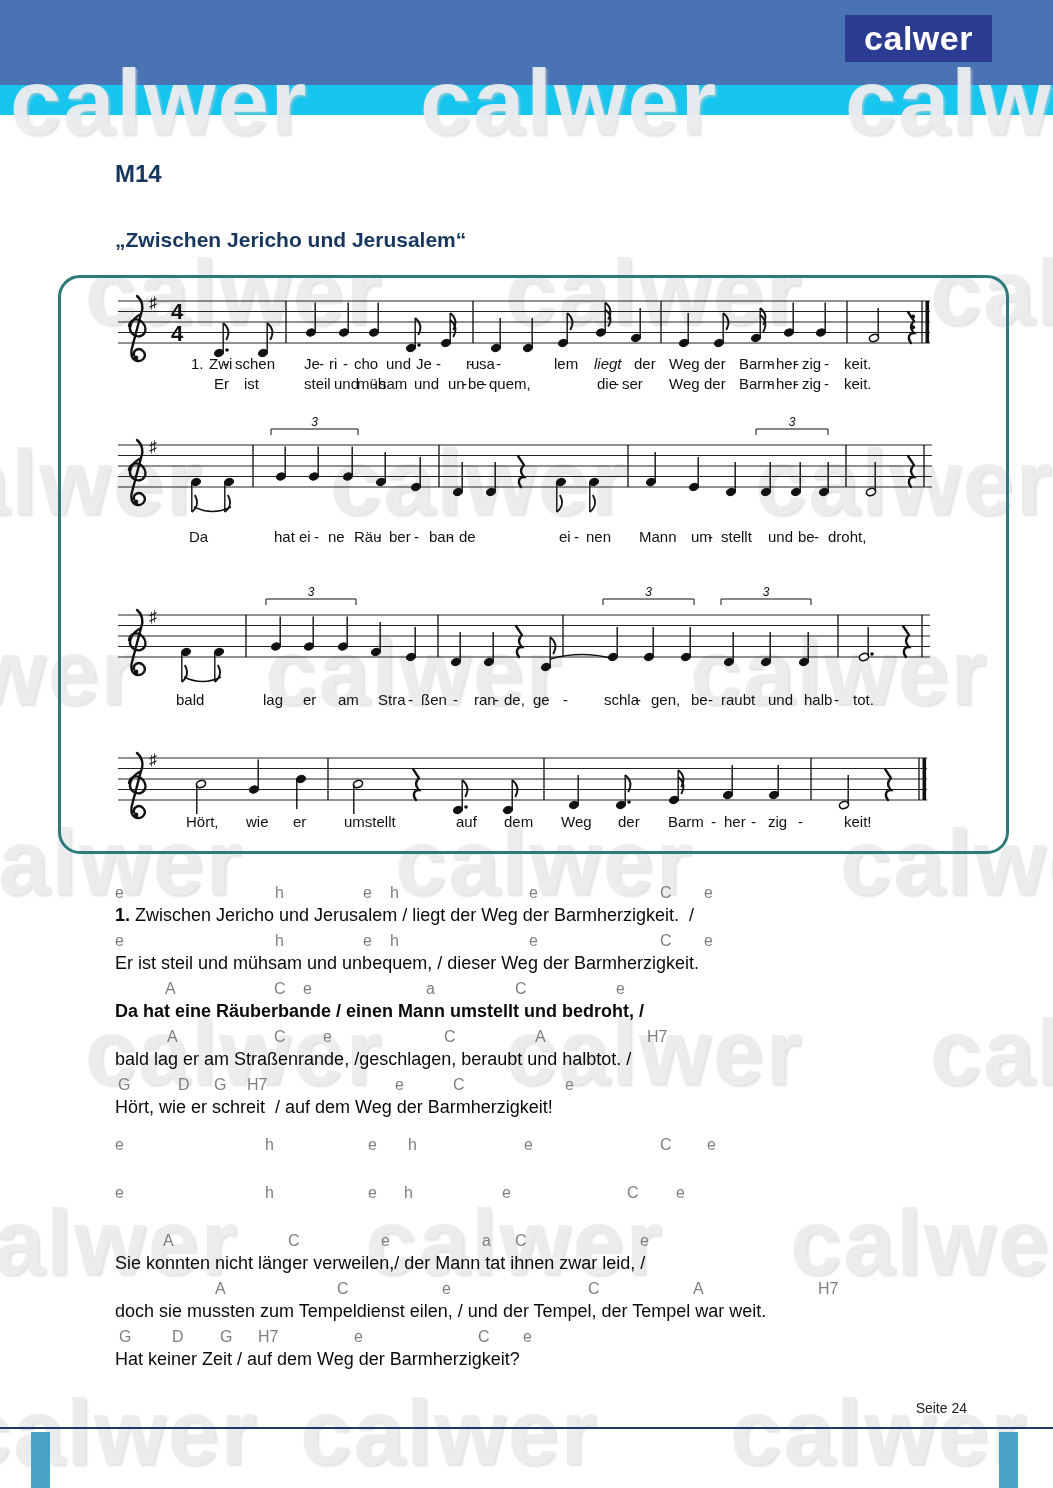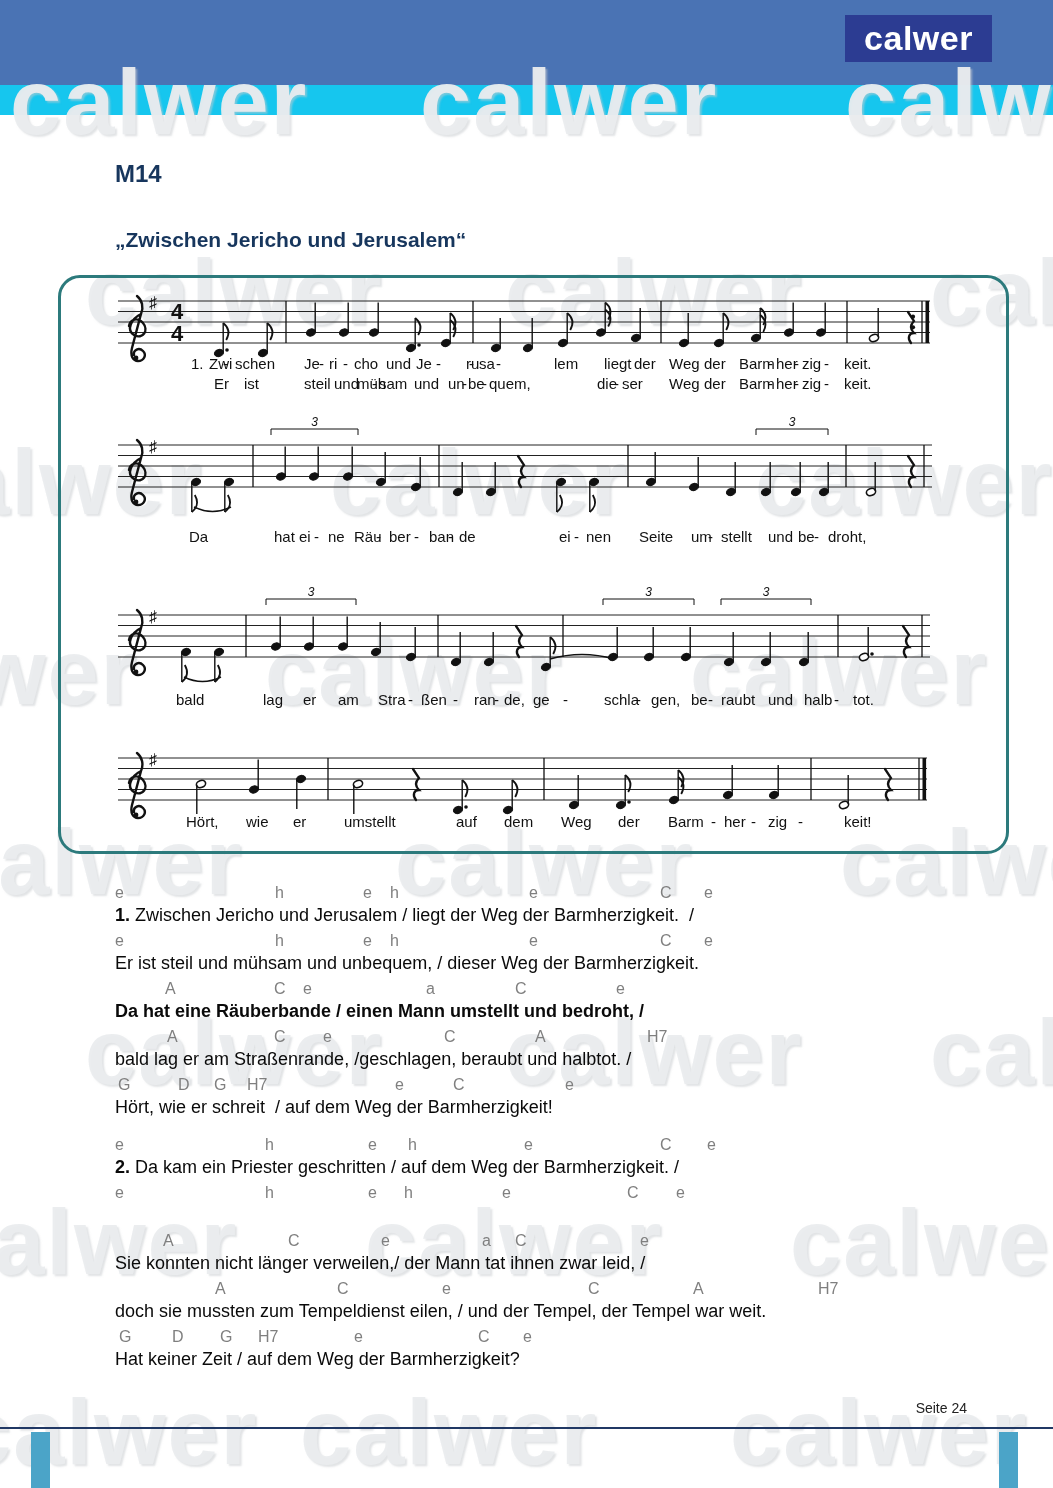--- a/index.html
+++ b/index.html
@@ -162,21 +162,21 @@
         <span style="left: 227px;">-</span>
         <span style="left: 238px;">cho</span>
         <span style="left: 270px;">und</span>
         <span style="left: 300px;">Je</span>
         <span style="left: 320px;">-</span>
         <span style="left: 350px;">ru</span>
         <span style="left: 353px;">-</span>
         <span style="left: 363px;">sa</span>
         <span style="left: 380px;">-</span>
         <span style="left: 438px;">lem</span>
-        <span style="left: 488px;">liegt</span>
+        <span style="left: 478px; font-style: italic;">liegt</span>
         <span style="left: 518px;">der</span>
         <span style="left: 553px;">Weg</span>
         <span style="left: 588px;">der</span>
         <span style="left: 623px;">Barm</span>
         <span style="left: 652px;">-</span>
         <span style="left: 660px;">her</span>
         <span style="left: 678px;">-</span>
         <span style="left: 686px;">zig</span>
         <span style="left: 708px;">-</span>
         <span style="left: 728px;">keit.</span>
@@ -279,21 +279,21 @@
         <span style="left: 238px;">Räu</span>
         <span style="left: 260px;">-</span>
         <span style="left: 273px;">ber</span>
         <span style="left: 298px;">-</span>
         <span style="left: 313px;">ban</span>
         <span style="left: 332px;">-</span>
         <span style="left: 343px;">de</span>
         <span style="left: 443px;">ei</span>
         <span style="left: 458px;">-</span>
         <span style="left: 470px;">nen</span>
-        <span style="left: 523px;">Seite</span>
+        <span style="left: 523px;">Mann</span>
         <span style="left: 575px;">um</span>
         <span style="left: 592px;">-</span>
         <span style="left: 605px;">stellt</span>
         <span style="left: 652px;">und</span>
         <span style="left: 682px;">be</span>
         <span style="left: 698px;">-</span>
         <span style="left: 712px;">droht,</span>
       </div>
       <div class="sys" style="top: 302px;"><svg width="830" height="135" viewBox="0 0 830 135">
           <line x1="2" y1="35" x2="814" y2="35" stroke="#222" stroke-width="1"></line>
@@ -500,21 +500,20 @@
       <div class="lyric-row" style="top: 219px;"><span>Hört, wie er schreit  / auf dem Weg der Barmherzigkeit!</span></div>
       <div class="chord-row" style="top: 258px;">
         <span style="left: 0px;">e</span>
         <span style="left: 150px;">h</span>
         <span style="left: 253px;">e</span>
         <span style="left: 293px;">h</span>
         <span style="left: 409px;">e</span>
         <span style="left: 545px;">C</span>
         <span style="left: 592px;">e</span>
       </div>
-      <div class="lyric-row" style="top: 279px;"><span class="vnum">2.</span><span> Da kam ein Priester geschritten / auf dem Weg der Barmherzigkeit. /</span></div>
       <div class="chord-row" style="top: 306px;">
         <span style="left: 0px;">e</span>
         <span style="left: 150px;">h</span>
         <span style="left: 253px;">e</span>
         <span style="left: 289px;">h</span>
         <span style="left: 387px;">e</span>
         <span style="left: 512px;">C</span>
         <span style="left: 561px;">e</span>
       </div>
       <div class="chord-row" style="top: 354px;">

